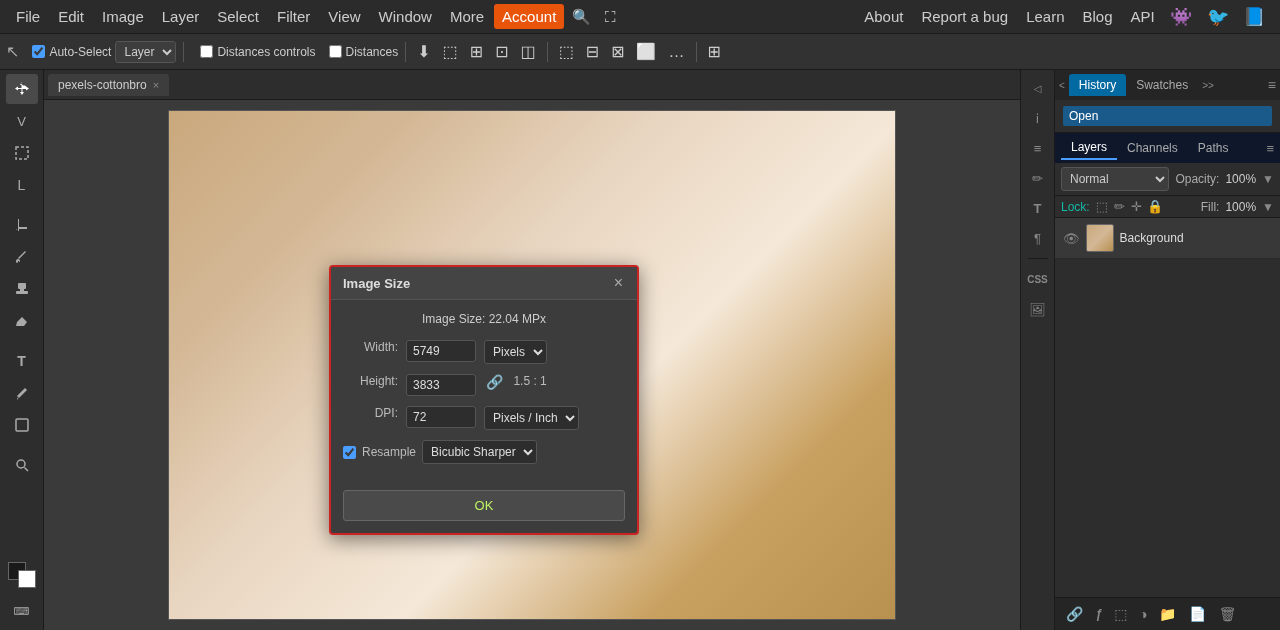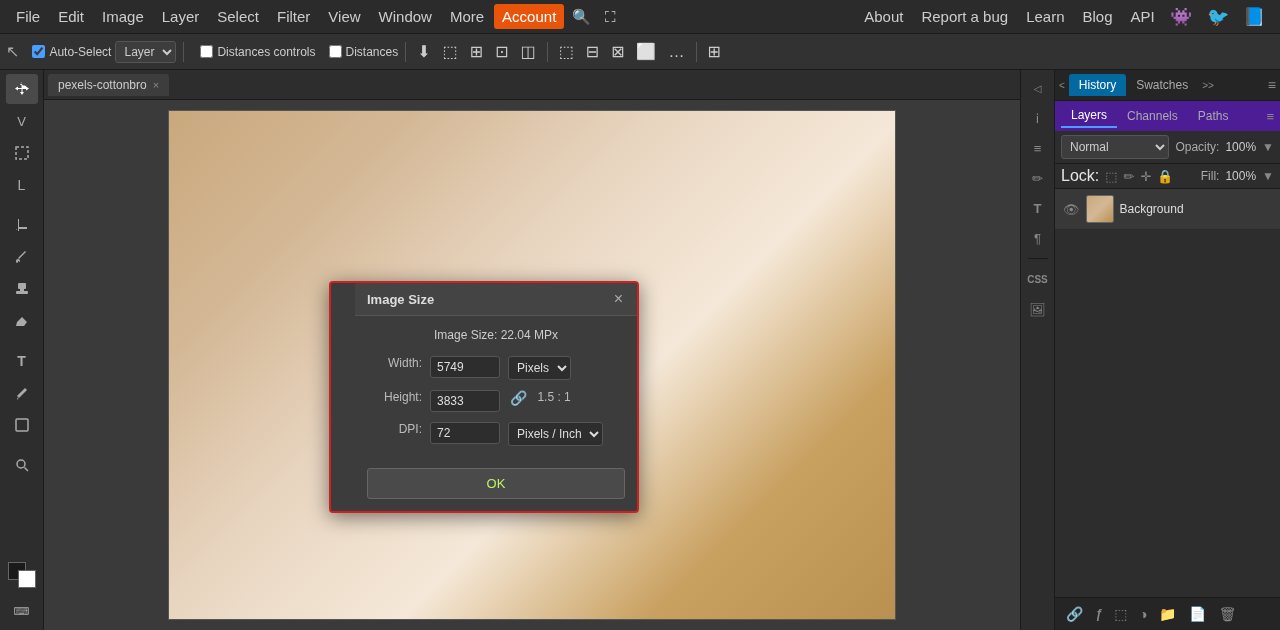--- a/index.html
+++ b/index.html
@@ -33,21 +33,21 @@
     .canvas-area { flex: 1; background: #3a3a3a; display: flex; flex-direction: column; overflow: hidden; position: relative; }
     .tab-bar { display: flex; align-items: center; background: #2d2d2d; height: 30px; padding: 0 4px; border-bottom: 1px solid #1a1a1a; }
     .tab { display: flex; align-items: center; gap: 6px; background: #3d3d3d; padding: 4px 10px; border-radius: 3px 3px 0 0; color: #ccc; font-size: 12px; cursor: pointer; }
     .tab .close-btn { font-size: 11px; color: #888; cursor: pointer; }
     .canvas-container { flex: 1; overflow: hidden; position: relative; display: flex; align-items: center; justify-content: center; }
     .canvas-image { width: 728px; height: 510px; background: #888; position: relative; overflow: hidden; border: 1px solid #555; }
     .canvas-image-bg { width: 100%; height: 100%; background: linear-gradient(135deg, #c9a87c 0%, #d4b896 20%, #e8d5c0 40%, #f5e8d8 60%, #c8a060 80%, #b89050 100%); }
 
     
     .dialog-overlay { position: absolute; top: 0; left: 0; right: 0; bottom: 0; z-index: 100; display: flex; align-items: flex-start; justify-content: flex-start; pointer-events: none; }
-    .dialog { position: absolute; top: 170px; left: 160px; width: 310px; background: #3c3c3c; border: 2px solid #cc2222; border-radius: 4px; pointer-events: all; box-shadow: 0 4px 20px rgba(0,0,0,0.5); padding-left: 24px; }
+    .dialog { position: absolute; top: 154px; left: 160px; width: 310px; background: #3c3c3c; border: 2px solid #cc2222; border-radius: 4px; pointer-events: all; box-shadow: 0 4px 20px rgba(0,0,0,0.5); }
     .dialog-header { display: flex; align-items: center; justify-content: space-between; padding: 8px 12px; background: #444; border-radius: 2px 2px 0 0; border-bottom: 1px solid #555; }
     .dialog-title { font-size: 13px; font-weight: bold; color: #ddd; }
     .dialog-close { background: none; border: none; color: #aaa; cursor: pointer; font-size: 16px; padding: 0 2px; line-height: 1; }
     .dialog-body { padding: 12px; }
     .dialog-info { font-size: 12px; color: #ccc; margin-bottom: 14px; text-align: center; }
     .dialog-row { display: flex; align-items: flex-start; margin-bottom: 10px; gap: 8px; }
     .dialog-label { width: 55px; font-size: 12px; color: #bbb; text-align: right; flex-shrink: 0; }
     .dialog-input { background: #2d2d2d; border: 1px solid #555; color: #ddd; font-size: 12px; padding: 3px 6px; border-radius: 3px; width: 70px; }
     .dialog-select { background: #2d2d2d; border: 1px solid #555; color: #ddd; font-size: 12px; padding: 3px 4px; border-radius: 3px; cursor: pointer; }
     .dialog-link-icon { font-size: 14px; color: #888; cursor: pointer; margin: 0 2px; }
@@ -64,30 +64,30 @@
     .panel-tabs { display: flex; align-items: center; background: #252525; padding: 0 4px; height: 30px; }
     .panel-tab { padding: 4px 10px; font-size: 12px; color: #aaa; cursor: pointer; border-radius: 3px 3px 0 0; }
     .panel-tab.active { color: #fff; background: #0369a1; }
     .panel-menu-icon { margin-left: auto; color: #888; cursor: pointer; font-size: 14px; }
     .history-list { padding: 6px 8px; }
     .history-item { padding: 3px 6px; font-size: 12px; color: #ccc; cursor: pointer; border-radius: 2px; }
     .history-item.active { background: #1a5a8a; color: #fff; }
 
     
     .layers-section { flex: 1; display: flex; flex-direction: column; overflow: hidden; }
-    .layers-panel-tabs { display: flex; align-items: center; background: #4c1d95; padding: 0 6px; height: 30px; }
+    .layers-panel-tabs { display: flex; align-items: center; background: #0f172a; padding: 0 6px; height: 30px; }
     .layers-panel-tab { padding: 4px 10px; font-size: 12px; color: #aaa; cursor: pointer; }
     .layers-panel-tab.active { color: #fff; border-bottom: 2px solid #4a9eff; }
     .layers-panel-menu { margin-left: auto; color: #888; cursor: pointer; }
     .layers-controls { padding: 4px 6px; display: flex; align-items: center; gap: 6px; border-bottom: 1px solid #1a1a1a; }
     .layers-select { background: #3d3d3d; border: 1px solid #555; color: #ccc; font-size: 12px; padding: 3px 4px; border-radius: 3px; width: 110px; cursor: pointer; }
     .opacity-label { font-size: 12px; color: #aaa; }
     .fill-icon { color: #888; font-size: 12px; cursor: pointer; }
     .lock-row { padding: 3px 6px; display: flex; align-items: center; gap: 6px; border-bottom: 1px solid #1a1a1a; }
-    .lock-label { font-size: 16px; color: #e5e5e5; }
+    .lock-label { font-size: 12px; color: #14b8a6; }
     .lock-icon { font-size: 13px; color: #888; cursor: pointer; }
     .fill-label { font-size: 12px; color: #aaa; margin-left: auto; }
     .layer-item { display: flex; align-items: center; gap: 6px; padding: 6px 8px; background: #383838; border-bottom: 1px solid #2a2a2a; cursor: pointer; }
     .layer-visibility { color: #888; font-size: 13px; cursor: pointer; }
     .layer-thumb { width: 28px; height: 28px; background: #555; border: 1px solid #666; border-radius: 2px; overflow: hidden; flex-shrink: 0; }
     .layer-thumb-img { width: 100%; height: 100%; background: linear-gradient(135deg, #c9a87c, #d4b896, #b89050); }
     .layer-name { font-size: 12px; color: #ddd; }
 
     
     .right-panel-footer { display: flex; align-items: center; padding: 6px 8px; background: #252525; border-top: 1px solid #1a1a1a; gap: 6px; }
@@ -262,20 +262,27 @@
                 <span class="dialog-link-icon">🔗</span>
                 <span class="dialog-ratio">1.5 : 1</span>
               </div>
               <div class="dialog-row">
                 <span class="dialog-label">DPI:</span>
                 <input class="dialog-input" type="text" value="72" style="">
                 <select class="dialog-select">
                   <option>Pixels / Inch</option>
                 </select>
               </div>
+              <div class="dialog-checkbox-row">
+                <input type="checkbox" checked="" style="">
+                <span class="dialog-checkbox-label">Resample</span>
+                <select class="dialog-select">
+                  <option>Bicubic Sharper</option>
+                </select>
+              </div>
             </div>
             <div class="dialog-footer">
               <button class="dialog-ok-btn">OK</button>
             </div>
           </div>
         </div>
       </div>
     </div>
   </div>
 
@@ -295,20 +302,23 @@
       <div class="panel-content">
 
         <div class="right-panel-top">
           <div class="panel-tabs">
             <span style="font-size:10px; color:#888; margin-right:4px; cursor:pointer;">&lt;</span>
             <span class="panel-tab active">History</span>
             <span class="panel-tab">Swatches</span>
             <span style="font-size:10px; color:#888; margin-left:4px; cursor:pointer;">&gt;&gt;</span>
             <span class="panel-menu-icon">≡</span>
           </div>
+          <div class="history-list">
+            <div class="history-item active">Open</div>
+          </div>
         </div>
 
         <div class="layers-section">
           <div class="layers-panel-tabs">
             <span class="layers-panel-tab active">Layers</span>
             <span class="layers-panel-tab">Channels</span>
             <span class="layers-panel-tab">Paths</span>
             <span class="layers-panel-menu">≡</span>
           </div>
           <div class="layers-controls">

